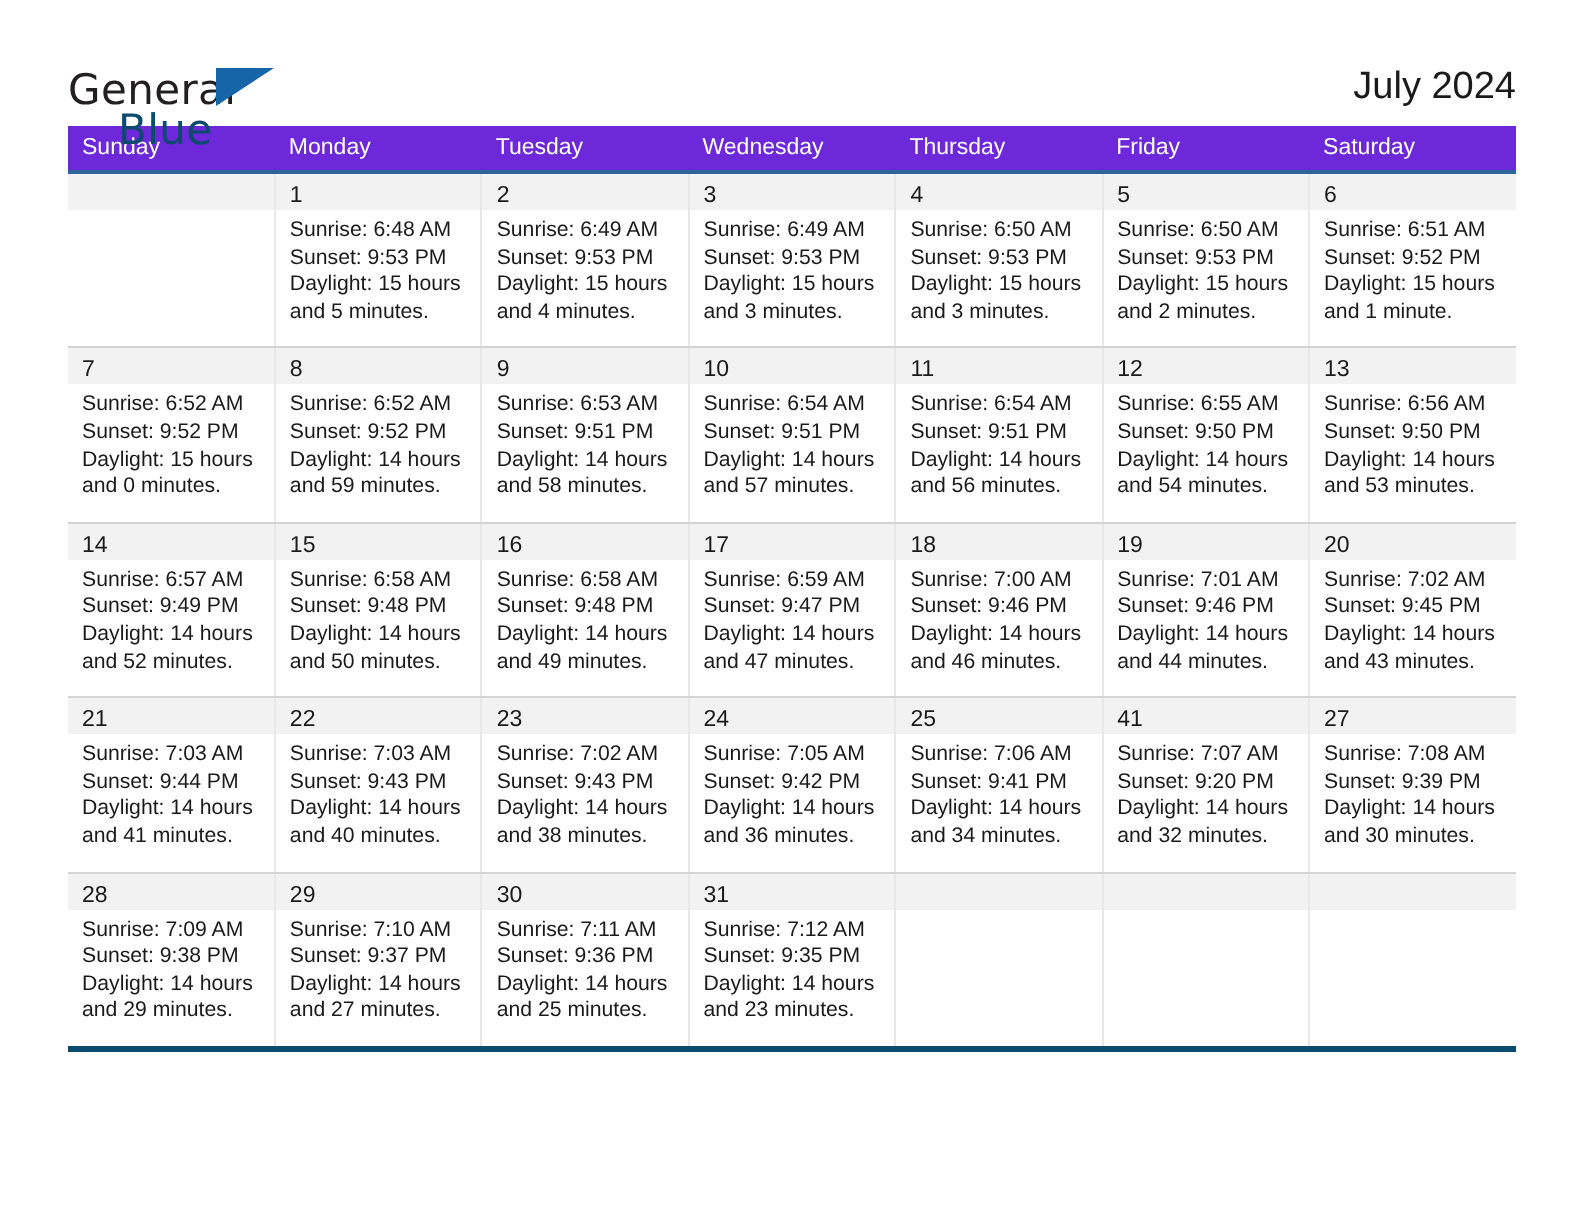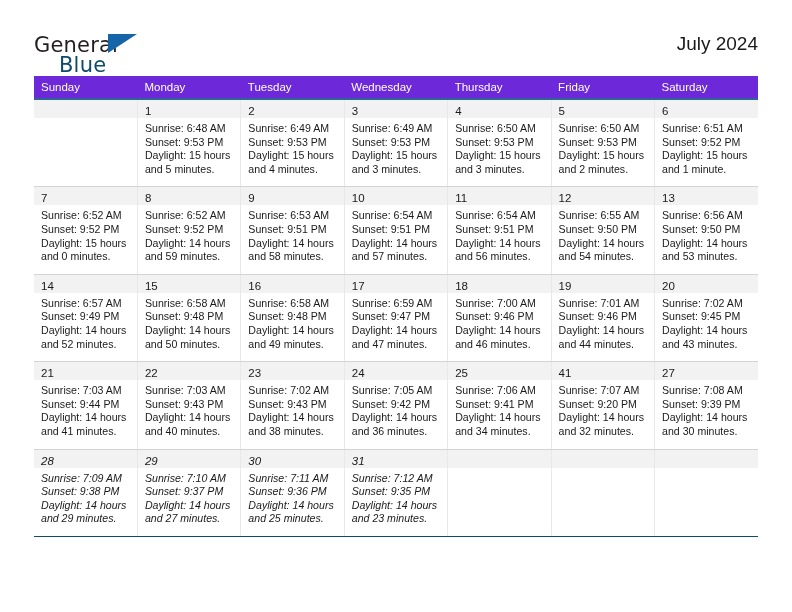--- a/index.html
+++ b/index.html
@@ -21,21 +21,21 @@
     box-sizing: border-box;
   }
 
   
   .top {
     display: flex;
     align-items: flex-start;
     justify-content: space-between;
     padding: 28px 34px 0 34px;
     box-sizing: border-box;
-    height: 76px;
+    height: 63px;
   }
   .brand {
     position: relative;
     width: 120px;
     height: 48px;
     flex: 0 0 auto;
   }
   .brand-general {
     position: absolute;
     left: 0;
@@ -107,22 +107,21 @@
     vertical-align: top;
     padding: 0;
     border-right: 1px solid #e8e8e8;
     width: 103.4px;
   }
   .calendar td:last-child { border-right: none; }
   .calendar tr.week td {
     border-bottom: 1px solid #d4d4d4;
   }
   .calendar tr.week:last-child td {
-    border-bottom: 1px solid #0c4a6e;
-    font-style: italic;
+    border-bottom: 3px solid #0c4a6e;
   }
 
   .daynum {
     background: #f2f2f2;
     font-size: 11.5px;
     color: #1a1a1a;
     padding: 4px 0 4px 7px;
     height: 18px;
     box-sizing: border-box;
     line-height: 14px;

